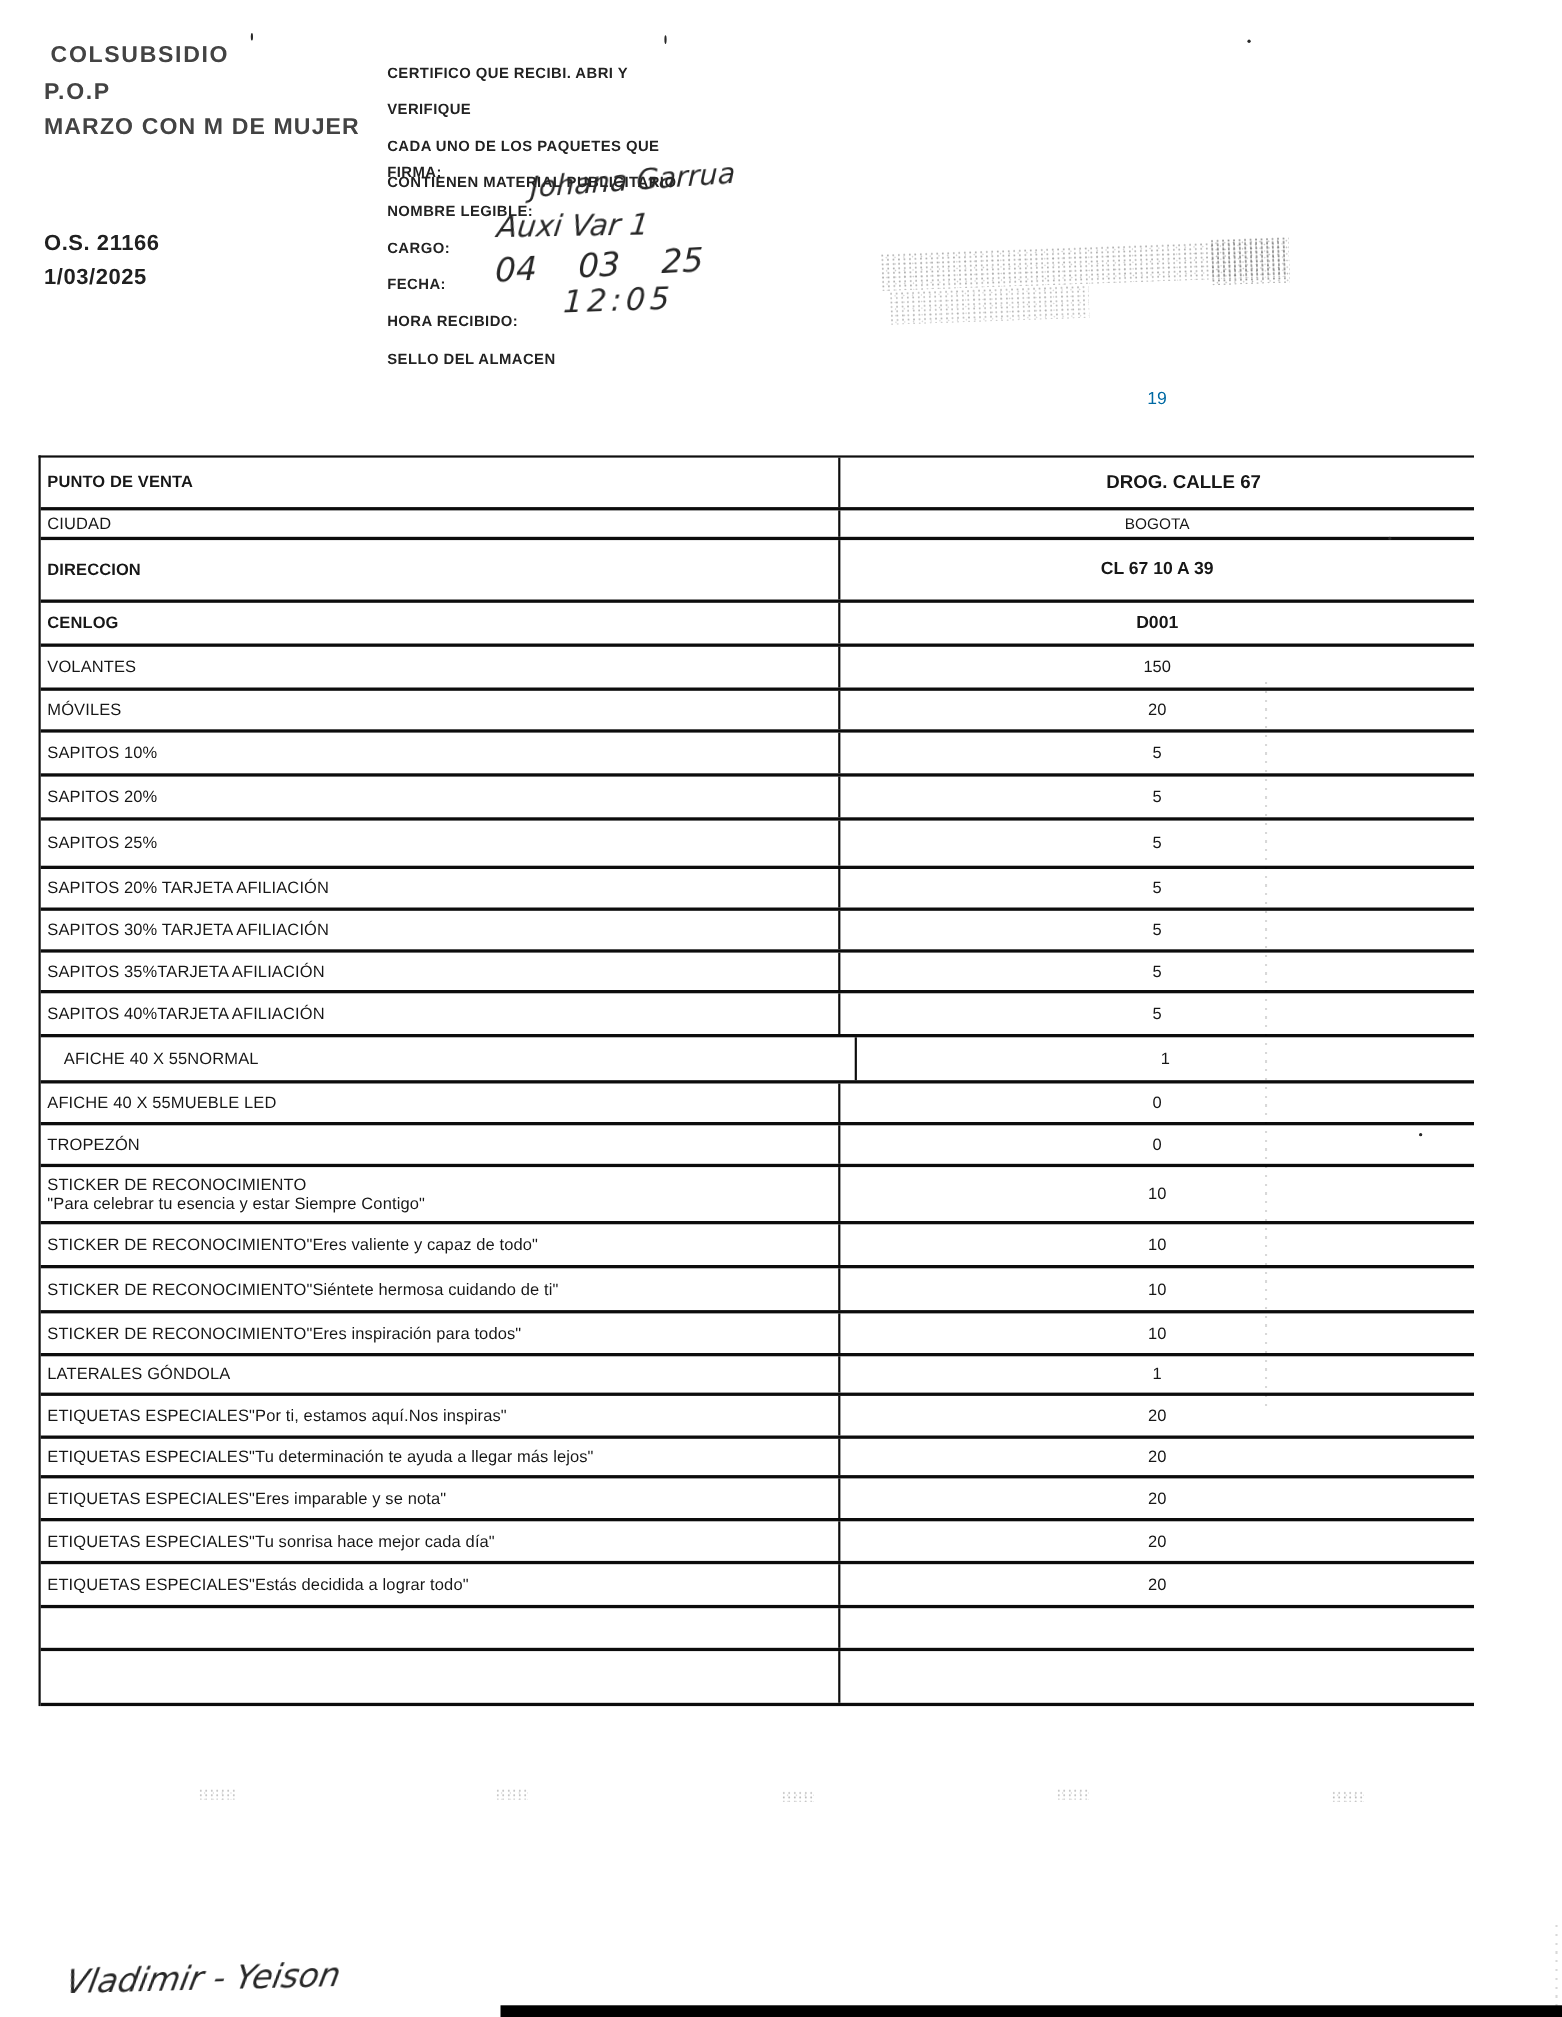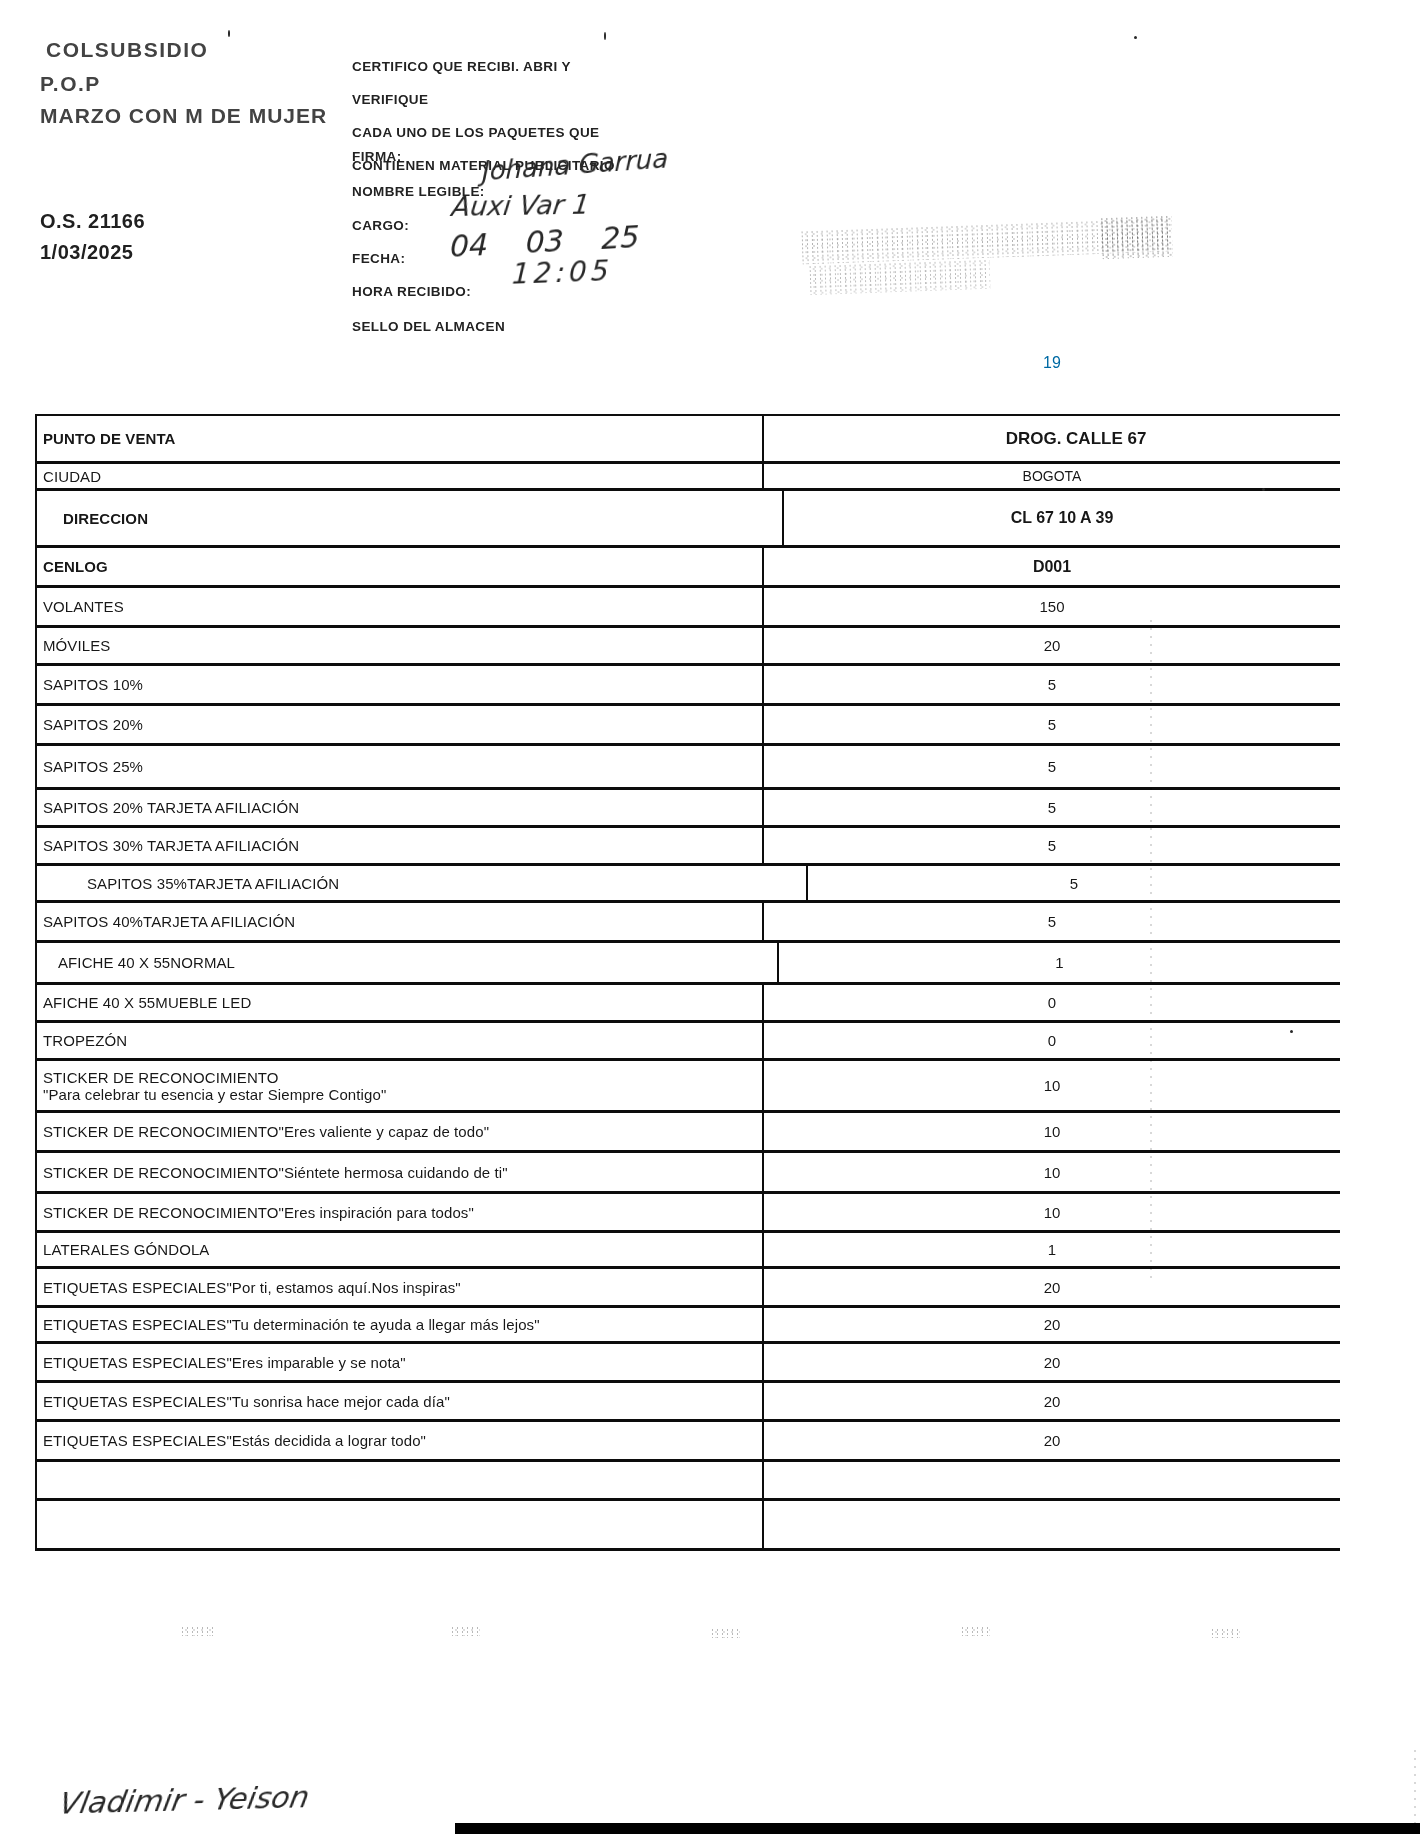--- a/index.html
+++ b/index.html
@@ -97,21 +97,21 @@
           <div>PUNTO DE VENTA</div>
         </div>
         <div class="tcell tvalue b" style="font-size: 17px; margin-left: 48px;">DROG. CALLE 67</div>
       </div>
       <div class="trow" style="height: 27px;">
         <div class="tcell tlabel">
           <div>CIUDAD</div>
         </div>
         <div class="tcell tvalue" style="font-size: 14px;">BOGOTA</div>
       </div>
-      <div class="trow" style="height: 57px; padding-left: 20px;">
+      <div class="trow" style="height: 57px;">
         <div class="tcell tlabel b">
           <div>DIRECCION</div>
         </div>
         <div class="tcell tvalue b" style="font-size: 16px;">CL 67 10 A 39</div>
       </div>
       <div class="trow" style="height: 40px;">
         <div class="tcell tlabel b">
           <div>CENLOG</div>
         </div>
         <div class="tcell tvalue b" style="font-size: 16px;">D001</div>
@@ -151,21 +151,21 @@
           <div>SAPITOS 20% TARJETA AFILIACIÓN</div>
         </div>
         <div class="tcell tvalue">5</div>
       </div>
       <div class="trow" style="height: 38px;">
         <div class="tcell tlabel">
           <div>SAPITOS 30% TARJETA AFILIACIÓN</div>
         </div>
         <div class="tcell tvalue">5</div>
       </div>
-      <div class="trow" style="height: 37px; padding-left: 44px;">
+      <div class="trow" style="height: 37px;">
         <div class="tcell tlabel">
           <div>SAPITOS 35%TARJETA AFILIACIÓN</div>
         </div>
         <div class="tcell tvalue">5</div>
       </div>
       <div class="trow" style="height: 40px;">
         <div class="tcell tlabel">
           <div>SAPITOS 40%TARJETA AFILIACIÓN</div>
         </div>
         <div class="tcell tvalue">5</div>

